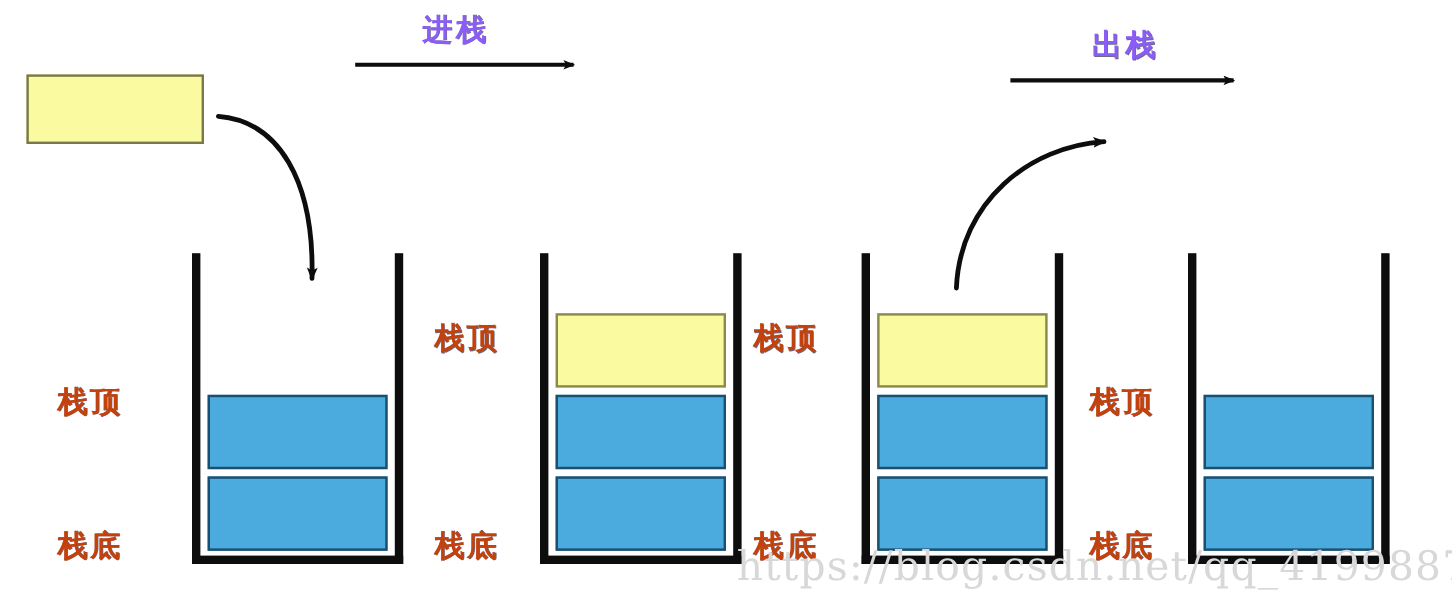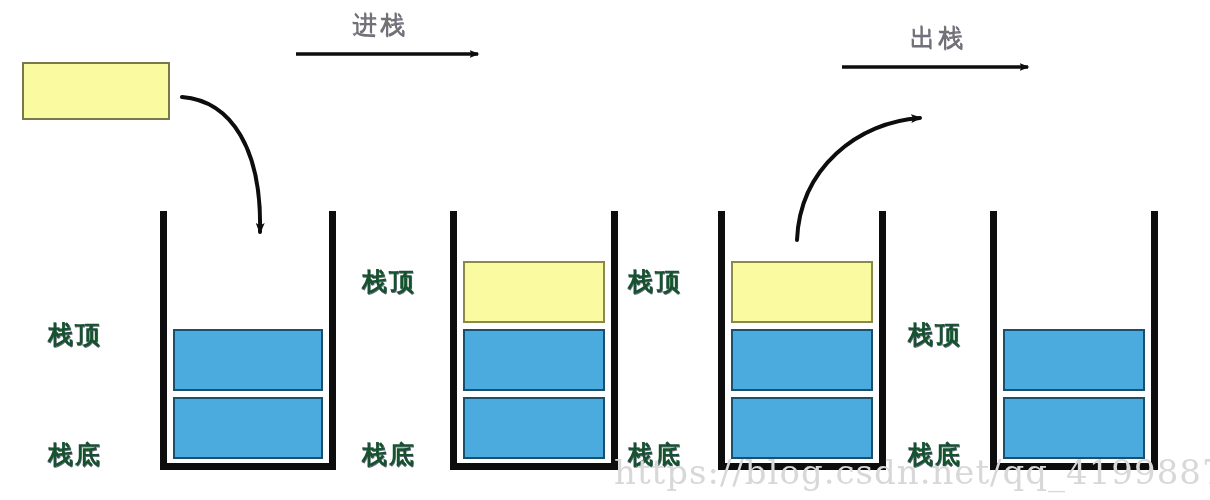--- a/index.html
+++ b/index.html
@@ -30,31 +30,31 @@
     white-space: nowrap;
     user-select: none;
     pointer-events: none;
   }
   
   .cjk-label {
     position: absolute;
     font-family: "DejaVu Sans", "Liberation Sans", sans-serif;
     font-size: 25px;
     font-weight: bold;
-    color: #14532d;
+    color: #c2410c;
     white-space: nowrap;
     letter-spacing: 2px;
     text-shadow: 0.6px 0.6px 0 #6b6b84;
   }
   .arrow-caption {
     position: absolute;
     font-family: "DejaVu Sans", "Liberation Sans", sans-serif;
     font-size: 25px;
-    font-weight: normal;
-    color: #737373;
+    font-weight: bold;
+    color: #8b5cf6;
     white-space: nowrap;
     letter-spacing: 3px;
     text-shadow: 0.6px 0.6px 0 #6b6b84;
   }
   
   .stack {
     position: absolute;
   }
   .stack .wall {
     position: absolute;

